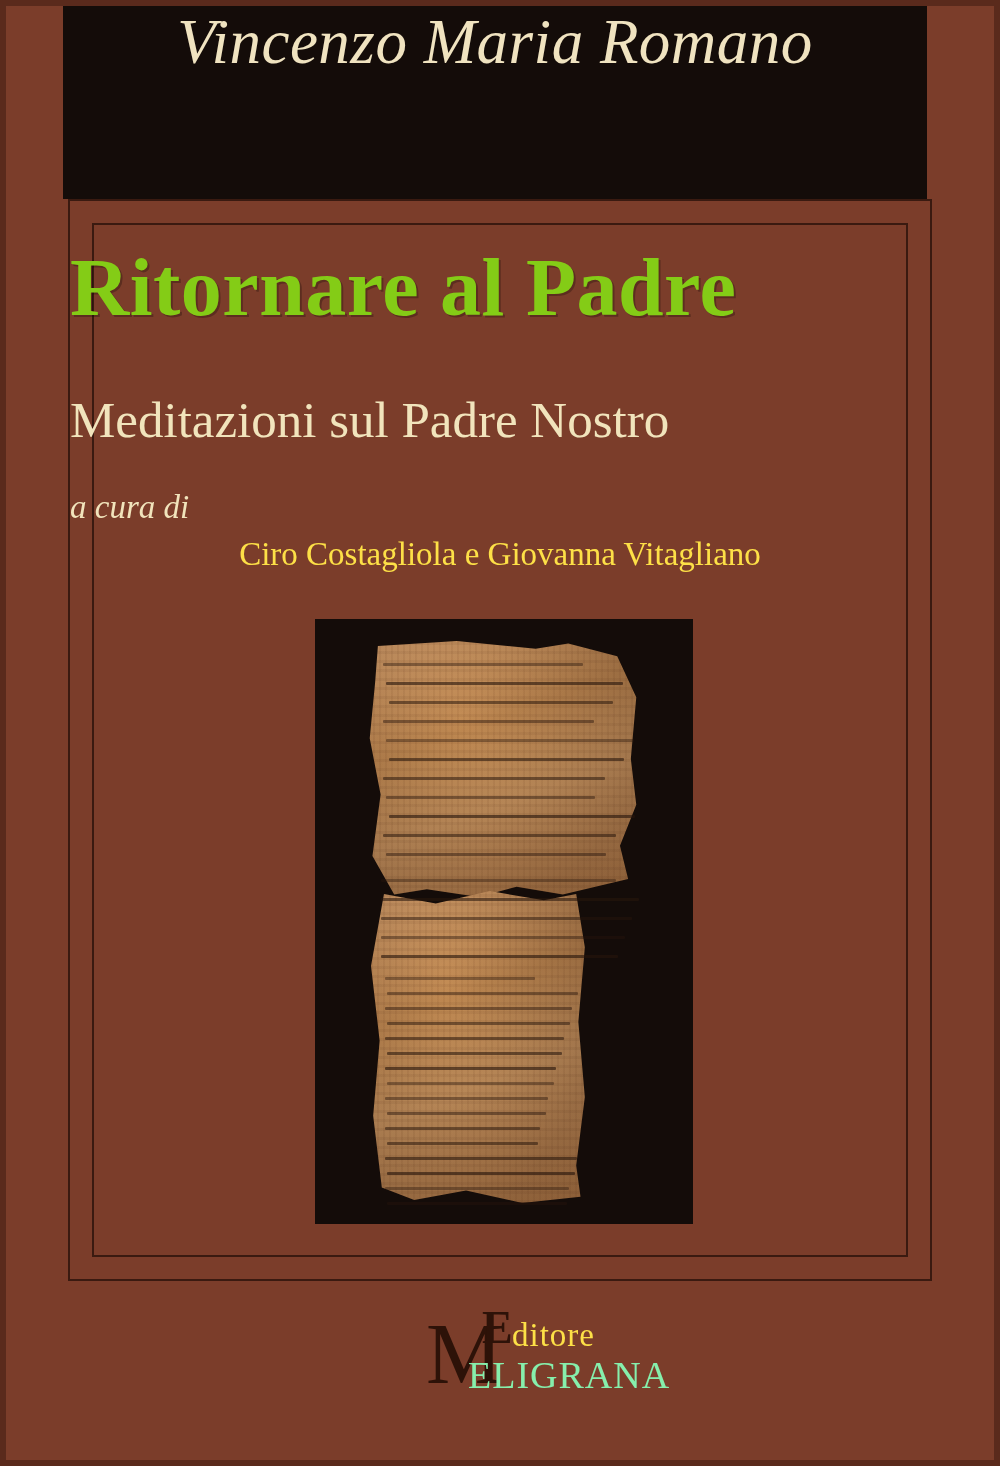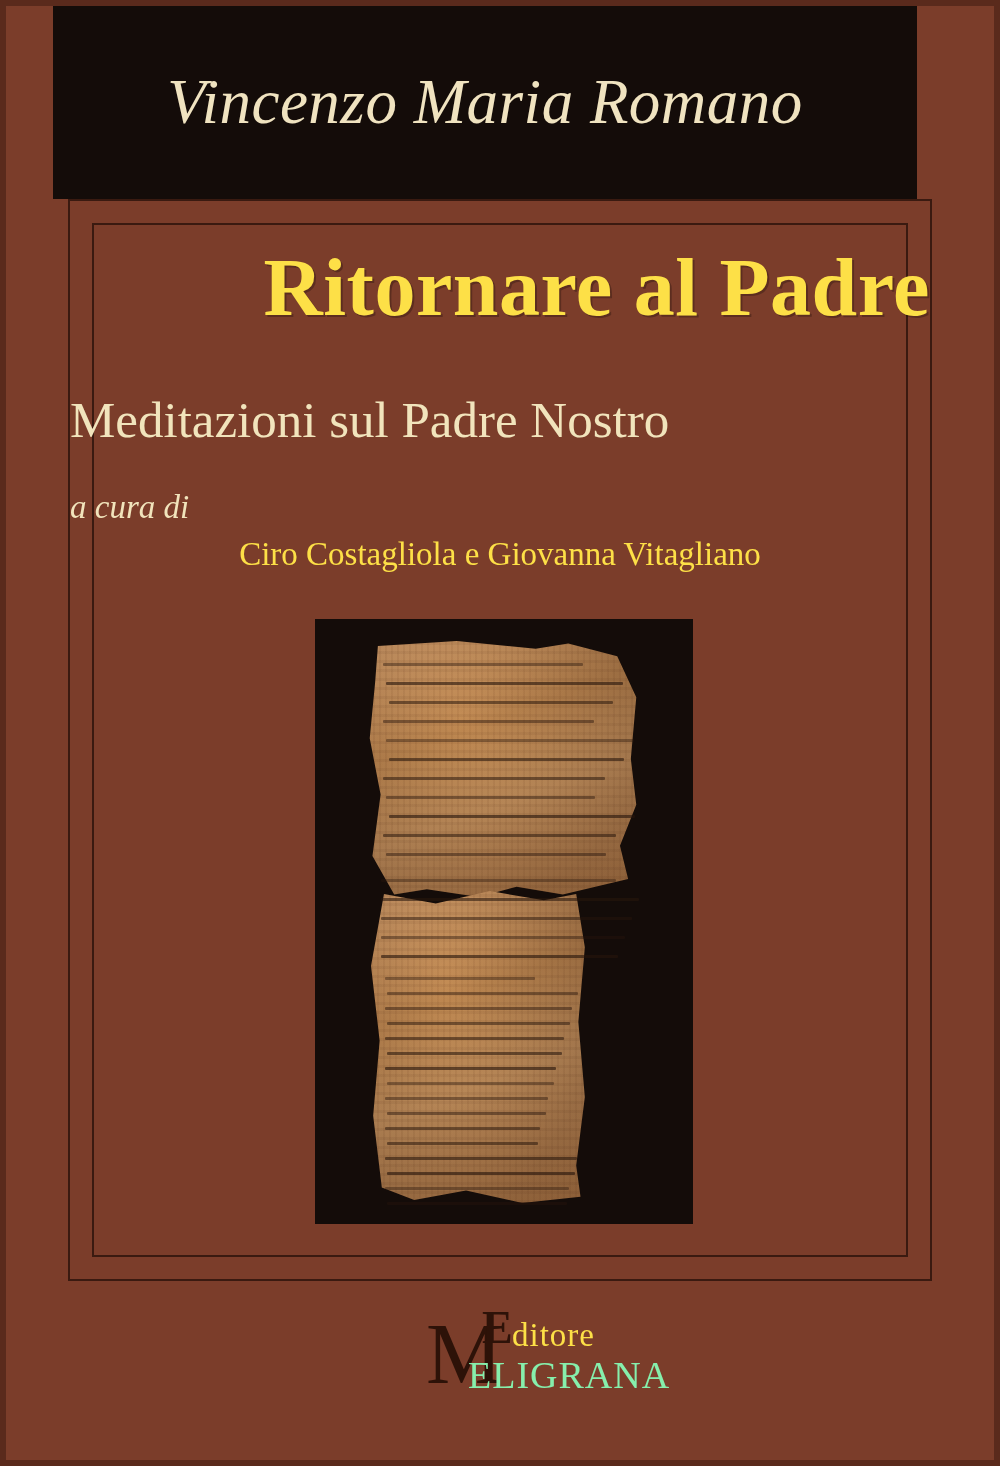--- a/index.html
+++ b/index.html
@@ -27,27 +27,27 @@
     position: absolute;
     left: 0; top: 0; right: 0; bottom: 0;
     border: 6px solid #5a2a1c;
     box-sizing: border-box;
     pointer-events: none;
   }
 
   
   .author-band {
     position: absolute;
-    left: 53px;
+    left: 63px;
     top: 6px;
     width: 864px;
     height: 193px;
     background: #140c09;
     display: flex;
-    align-items: center;
+    align-items: flex-start;
     justify-content: center;
     box-sizing: border-box;
   }
   .author-name {
     color: #f0e3c0;
     font-family: "Liberation Serif", serif;
     font-style: italic;
     font-size: 63px;
     letter-spacing: 0.5px;
     white-space: nowrap;
@@ -73,22 +73,22 @@
     bottom: 22px;
     border: 2px solid #3a1a10;
     box-sizing: border-box;
   }
 
   .title {
     position: absolute;
     left: 0;
     right: 0;
     top: 40px;
-    text-align: right;
-    color: #fde047;
+    text-align: left;
+    color: #84cc16;
     font-family: "Liberation Serif", serif;
     font-weight: bold;
     font-size: 82px;
     letter-spacing: 0.5px;
     text-shadow: 2px 2px 0 rgba(0,0,0,0.25);
   }
 
   .subtitle {
     position: absolute;
     left: 0;

